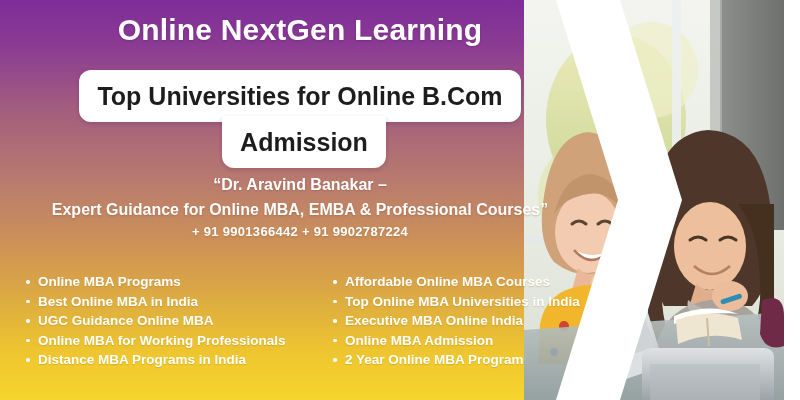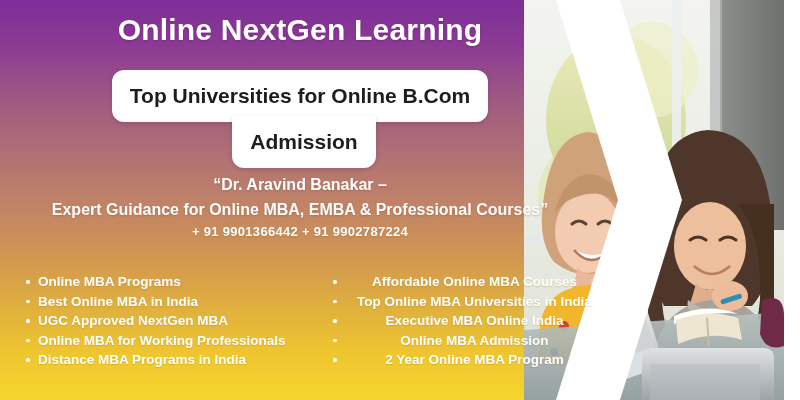--- a/index.html
+++ b/index.html
@@ -71,21 +71,21 @@
     position: absolute;
     top: 70px;
     left: 0;
     width: 600px;
     text-align: center;
   }
   .headline-line {
     display: inline-block;
     background: #ffffff;
     color: #1d1d1d;
-    font-size: 21px;
+    font-size: 25px;
     font-weight: bold;
     line-height: 44px;
     padding: 4px 18px 4px 18px;
     box-shadow: 0 2px 4px rgba(80,30,80,0.22);
   }
   .headline-line.l1 {
     border-radius: 12px 12px 12px 12px;
   }
   .headline-line.l2 {
     border-radius: 0 0 12px 12px;
@@ -122,21 +122,21 @@
   
   .bullets {
     position: absolute;
     top: 272px;
     left: 24px;
     width: 580px;
     display: flex;
     gap: 20px;
   }
   .bullet-col { width: 290px; }
-  .bullet-col.right { padding-left: 14px; text-align: center; }
+  .bullet-col.right { padding-left: 14px; }
   .bullet-item {
     color: #ffffff;
     font-size: 13.5px;
     font-weight: bold;
     line-height: 19.5px;
     white-space: nowrap;
     position: relative;
     padding-left: 14px;
     text-shadow: 0 1px 1px rgba(150,110,20,0.28);
   }
@@ -284,21 +284,21 @@
     <div>“Dr. Aravind Banakar –</div>
     <div>Expert Guidance for Online MBA, EMBA &amp; Professional Courses”</div>
   </div>
 
   <div class="phones">+ 91 9901366442  + 91 9902787224</div>
 
   <div class="bullets">
     <div class="bullet-col left">
       <div class="bullet-item">Online MBA Programs</div>
       <div class="bullet-item">Best Online MBA in India</div>
-      <div class="bullet-item">UGC Approved NextGen MBA</div>
+      <div class="bullet-item">UGC Guidance Online MBA</div>
       <div class="bullet-item">Online MBA for Working Professionals</div>
       <div class="bullet-item">Distance MBA Programs in India</div>
     </div>
     <div class="bullet-col right">
       <div class="bullet-item">Affordable Online MBA Courses</div>
       <div class="bullet-item">Top Online MBA Universities in India</div>
       <div class="bullet-item">Executive MBA Online India</div>
       <div class="bullet-item">Online MBA Admission</div>
       <div class="bullet-item">2 Year Online MBA Program</div>
     </div>

